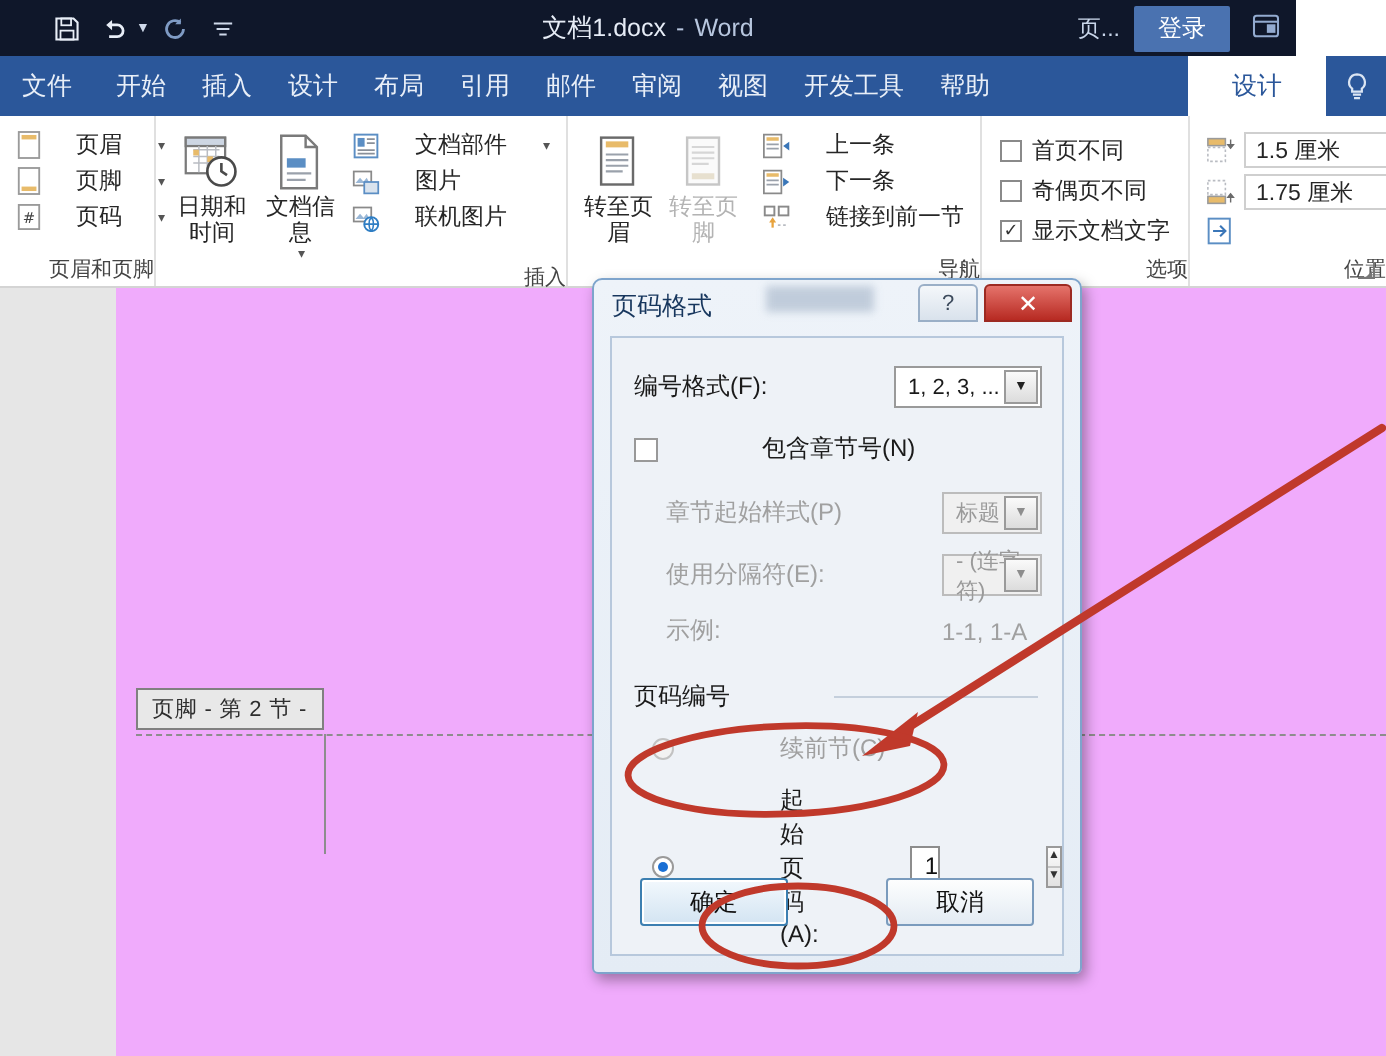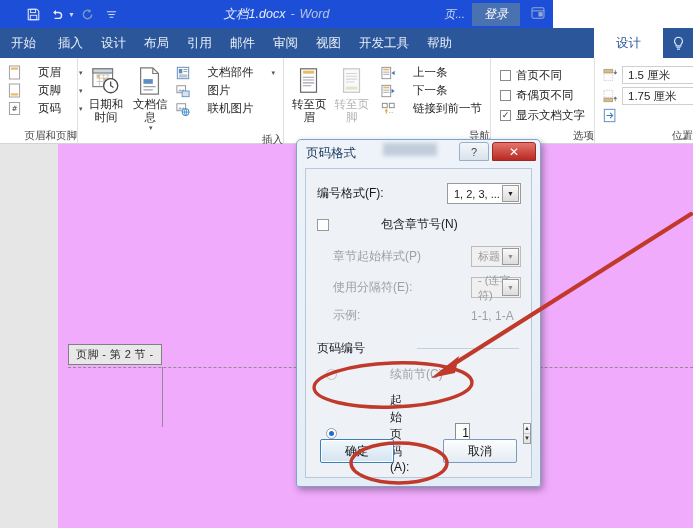--- a/index.html
+++ b/index.html
@@ -6,23 +6,23 @@
   html, body {
     width: 693px; height: 528px;
     overflow: hidden;
     font-family: "Liberation Sans", "DejaVu Sans", sans-serif;
     background: #ffffff;
   }
   #app { position: relative; width: 693px; height: 528px; overflow: hidden; }
 
   
   .titlebar {
-    position: absolute; left: 0; top: 0; width: 553px; height: 28px;
-    background: #1d4ed8;
-    display: flex; align-items: center; font-style: italic;
+    position: absolute; left: 0; top: 0; width: 648px; height: 28px;
+    background: #0f172a;
+    display: flex; align-items: center;
   }
   .qat { display: flex; align-items: center; gap: 2px; padding-left: 22px; }
   .qat-btn {
     width: 22px; height: 22px; display: flex; align-items: center; justify-content: center;
     color: #e8eef7; font-size: 13px; line-height: 1;
   }
   .qat-btn.dim { color: #7f9bc4; }
   .qat-caret { font-size: 7px; color: #cfd9ea; margin-left: -2px; }
   .title-center {
     position: absolute; left: 0; right: 0; top: 0; height: 28px;
@@ -285,20 +285,21 @@
         <svg width="14" height="12" viewBox="0 0 16 14">
             <rect x="1" y="1" width="14" height="12" rx="1.5" fill="none" stroke="#93abd0" stroke-width="1.2"></rect>
             <path d="M1 4.5h14" stroke="#93abd0" stroke-width="1.2"></path>
             <rect x="8.5" y="6" width="5" height="5" fill="#93abd0"></rect>
           </svg>
       </span>
     </div>
   </div>
 
   <div class="tabstrip">
+    <div class="tab">文件</div>
     <div class="tab">开始</div>
     <div class="tab">插入</div>
     <div class="tab">设计</div>
     <div class="tab">布局</div>
     <div class="tab">引用</div>
     <div class="tab">邮件</div>
     <div class="tab">审阅</div>
     <div class="tab">视图</div>
     <div class="tab">开发工具</div>
     <div class="tab">帮助</div>

